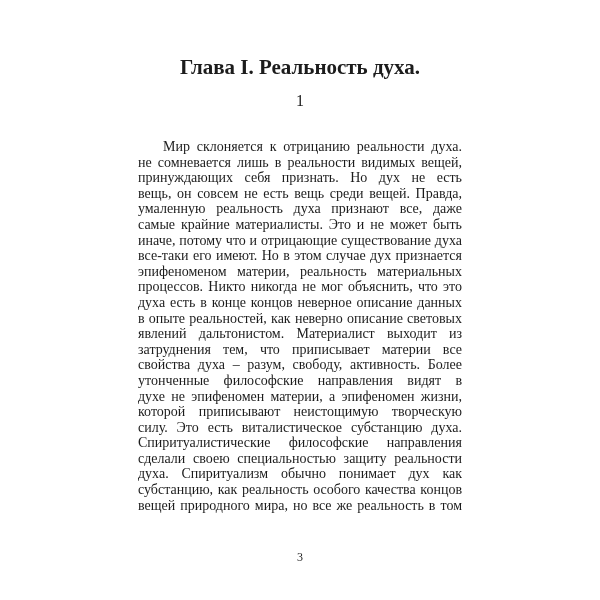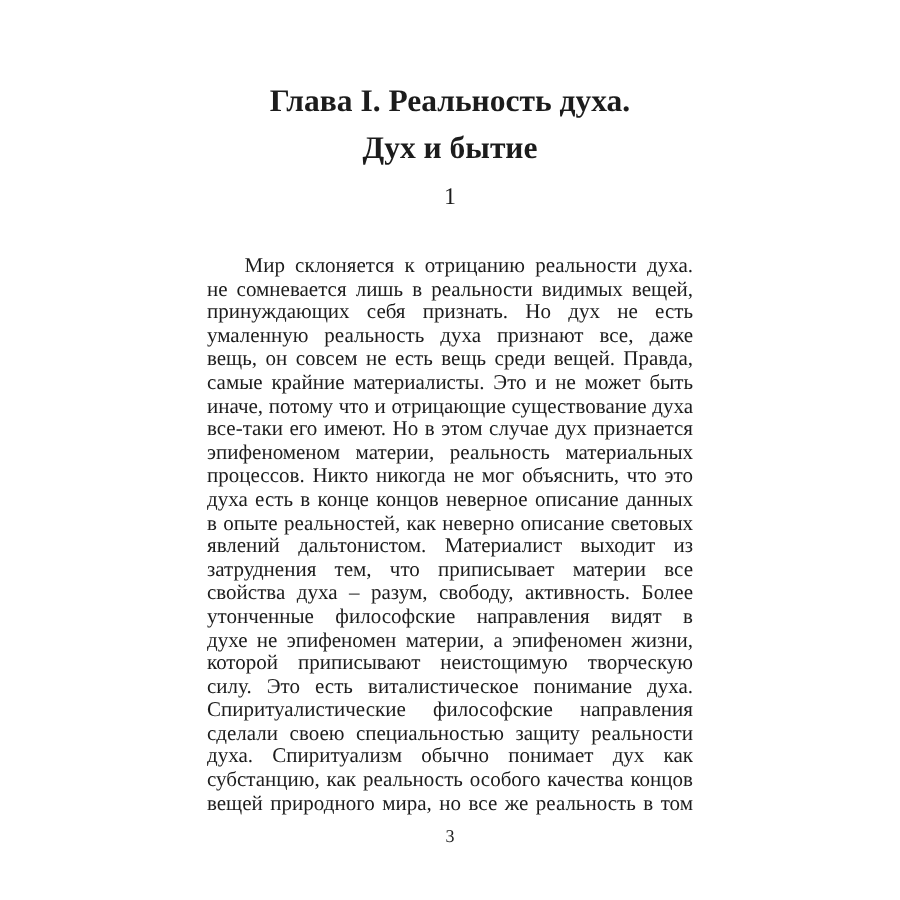--- a/index.html
+++ b/index.html
@@ -55,45 +55,44 @@
     line-height: 15px;
   }
 </style>
 </head>
 <body>
 
 <div class="book-page">
 
   <div class="chapter-title">
     <div>Глава I. Реальность духа.</div>
-    <div>Дух и бытие</div>
   </div>
 
   <div class="section-number">1</div>
 
   <div class="body-text">
     <div class="text-line first">Мир склоняется к отрицанию реальности духа. Он</div>
     <div class="text-line">не сомневается лишь в реальности видимых вещей,</div>
     <div class="text-line">принуждающих себя признать. Но дух не есть данных</div>
+    <div class="text-line">вещь, он совсем не есть вещь среди вещей. Правда,</div>
     <div class="text-line">умаленную реальность духа признают все, даже</div>
-    <div class="text-line">вещь, он совсем не есть вещь среди вещей. Правда,</div>
     <div class="text-line">самые крайние материалисты. Это и не может быть</div>
     <div class="text-line">иначе, потому что и отрицающие существование духа</div>
     <div class="text-line">все-таки его имеют. Но в этом случае дух признается</div>
     <div class="text-line">эпифеноменом материи, реальность материальных</div>
     <div class="text-line">процессов. Никто никогда не мог объяснить, что это</div>
     <div class="text-line">духа есть в конце концов неверное описание данных</div>
     <div class="text-line">в опыте реальностей, как неверно описание световых</div>
     <div class="text-line">явлений дальтонистом. Материалист выходит из</div>
     <div class="text-line">затруднения тем, что приписывает материи все</div>
     <div class="text-line">свойства духа – разум, свободу, активность. Более</div>
     <div class="text-line">утонченные философские направления видят в</div>
     <div class="text-line">духе не эпифеномен материи, а эпифеномен жизни,</div>
     <div class="text-line">которой приписывают неистощимую творческую</div>
-    <div class="text-line">силу. Это есть виталистическое понимание духа.</div>
+    <div class="text-line">силу. Это есть виталистическое субстанцию духа.</div>
     <div class="text-line">Спиритуалистические философские направления</div>
     <div class="text-line">сделали своею специальностью защиту реальности</div>
     <div class="text-line">духа. Спиритуализм обычно понимает дух как</div>
     <div class="text-line">субстанцию, как реальность особого качества концов</div>
     <div class="text-line">вещей природного мира, но все же реальность в том же</div>
   </div>
 
   <div class="page-number">3</div>
 
 </div>

